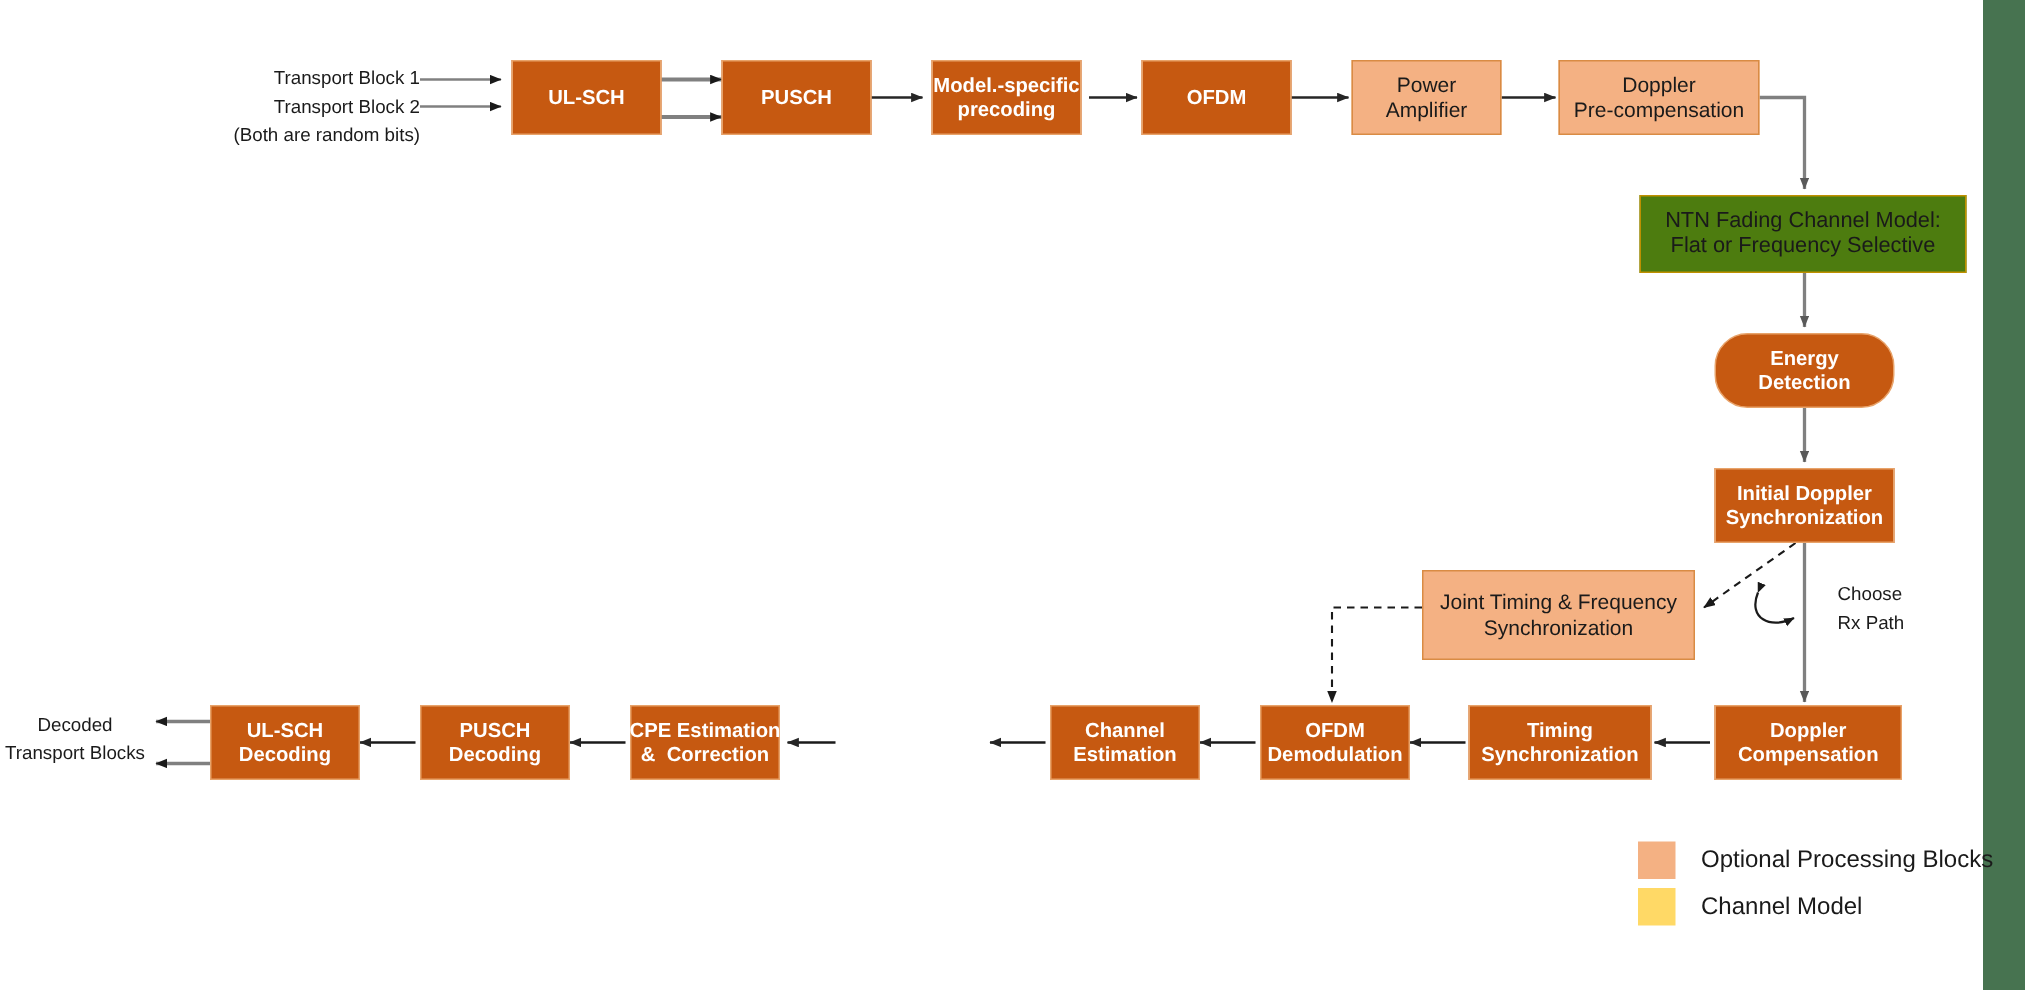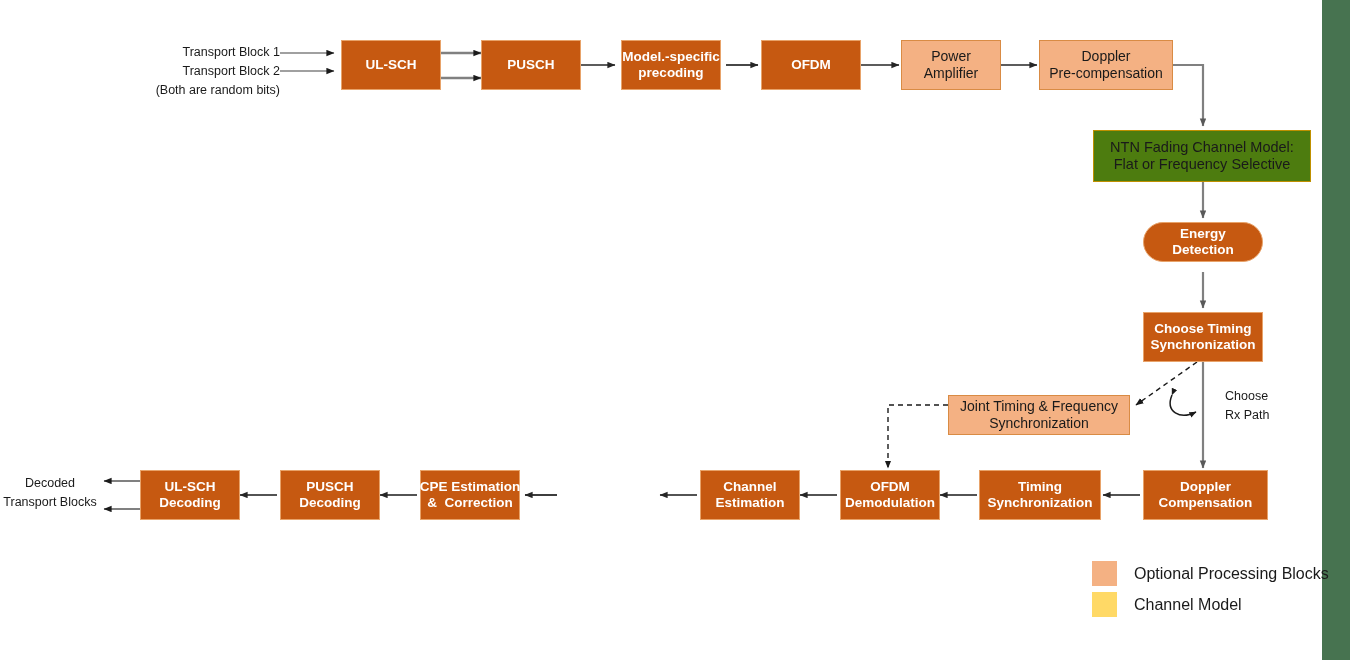--- a/index.html
+++ b/index.html
@@ -141,27 +141,27 @@
 
   <div class="node opt" style="left:901px;top:40px;width:100px;height:50px;">Power
 Amplifier</div>
 
   <div class="node opt" style="left:1039px;top:40px;width:134px;height:50px;">Doppler
 Pre-compensation</div>
 
   <div class="node chan" style="left:1093px;top:130px;width:218px;height:52px;">NTN Fading Channel Model:
 Flat or Frequency Selective</div>
 
-  <div class="node tx" style="left:1143px;top:222px;width:120px;height:40px;border-radius:22px;">Energy
+  <div class="node tx" style="left:1143px;top:222px;width:120px;height:50px;border-radius:22px;">Energy
 Detection</div>
 
-  <div class="node tx" style="left:1143px;top:312px;width:120px;height:50px;">Choose Timing
+  <div class="node tx" style="left:1143px;top:312px;width:120px;height:50px;">Initial Doppler
 Synchronization</div>
 
-  <div class="node opt" style="left:948px;top:380px;width:182px;height:40px;margin-top:15px;">Joint Timing &amp; Frequency
+  <div class="node opt" style="left:948px;top:380px;width:182px;height:60px;">Joint Timing &amp; Frequency
 Synchronization</div>
 
   <div class="label left" style="left:1225px;top:387px;width:90px;">Choose
 Rx Path</div>
 
   <div class="node tx" style="left:1143px;top:470px;width:125px;height:50px;">Doppler
 Compensation</div>
 
   <div class="node tx" style="left:979px;top:470px;width:122px;height:50px;">Timing
 Synchronization</div>

